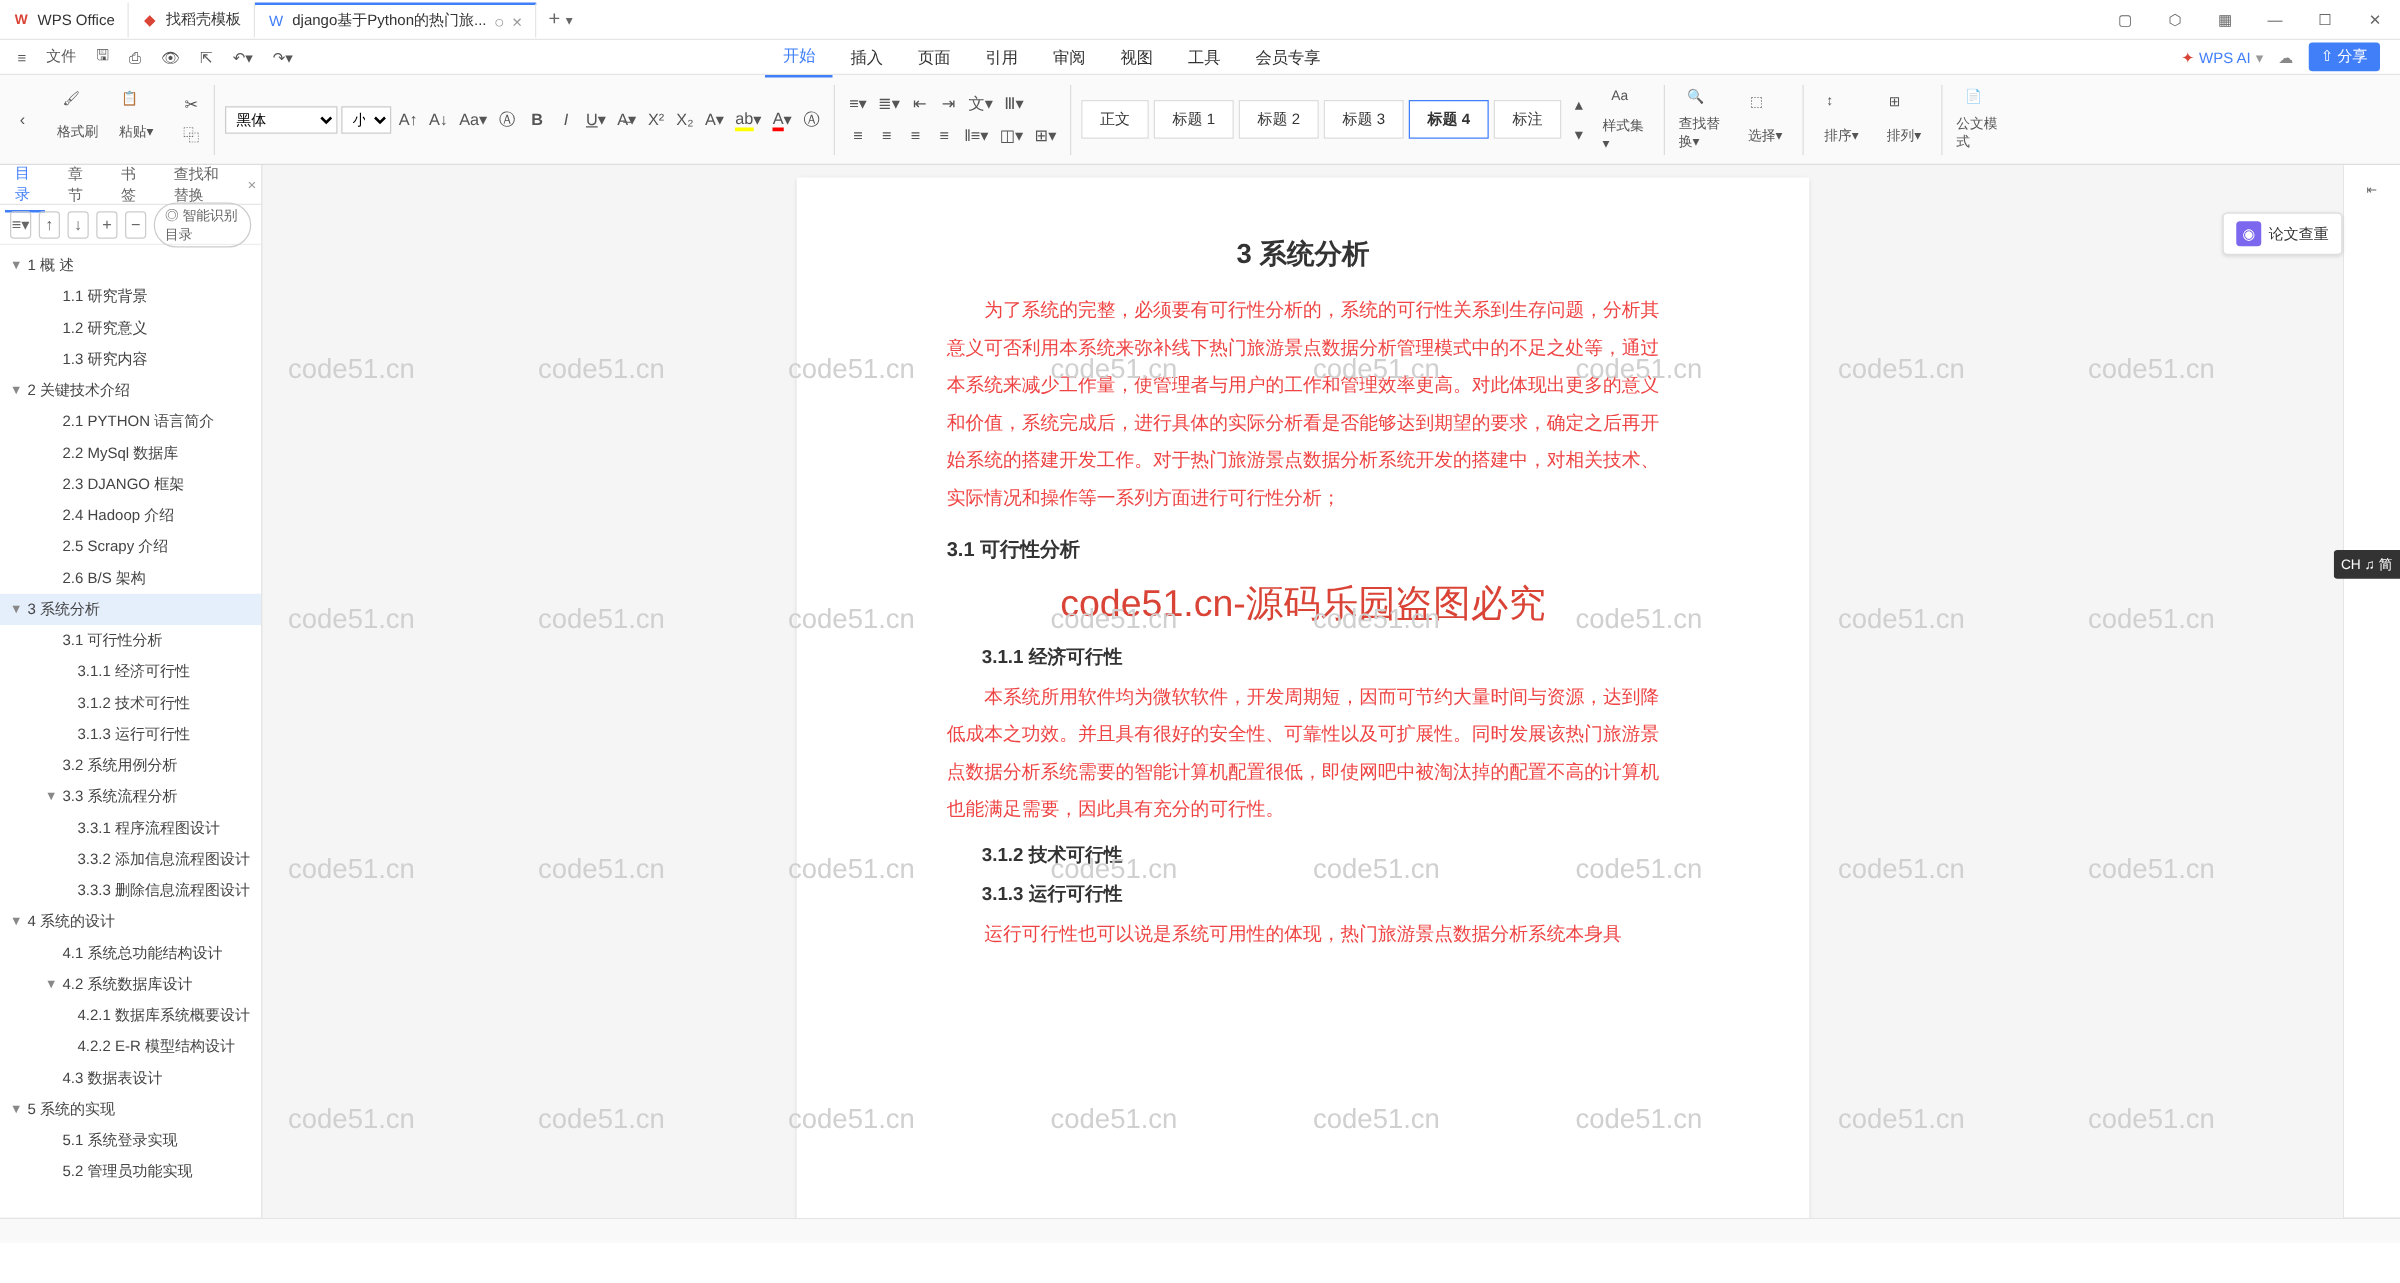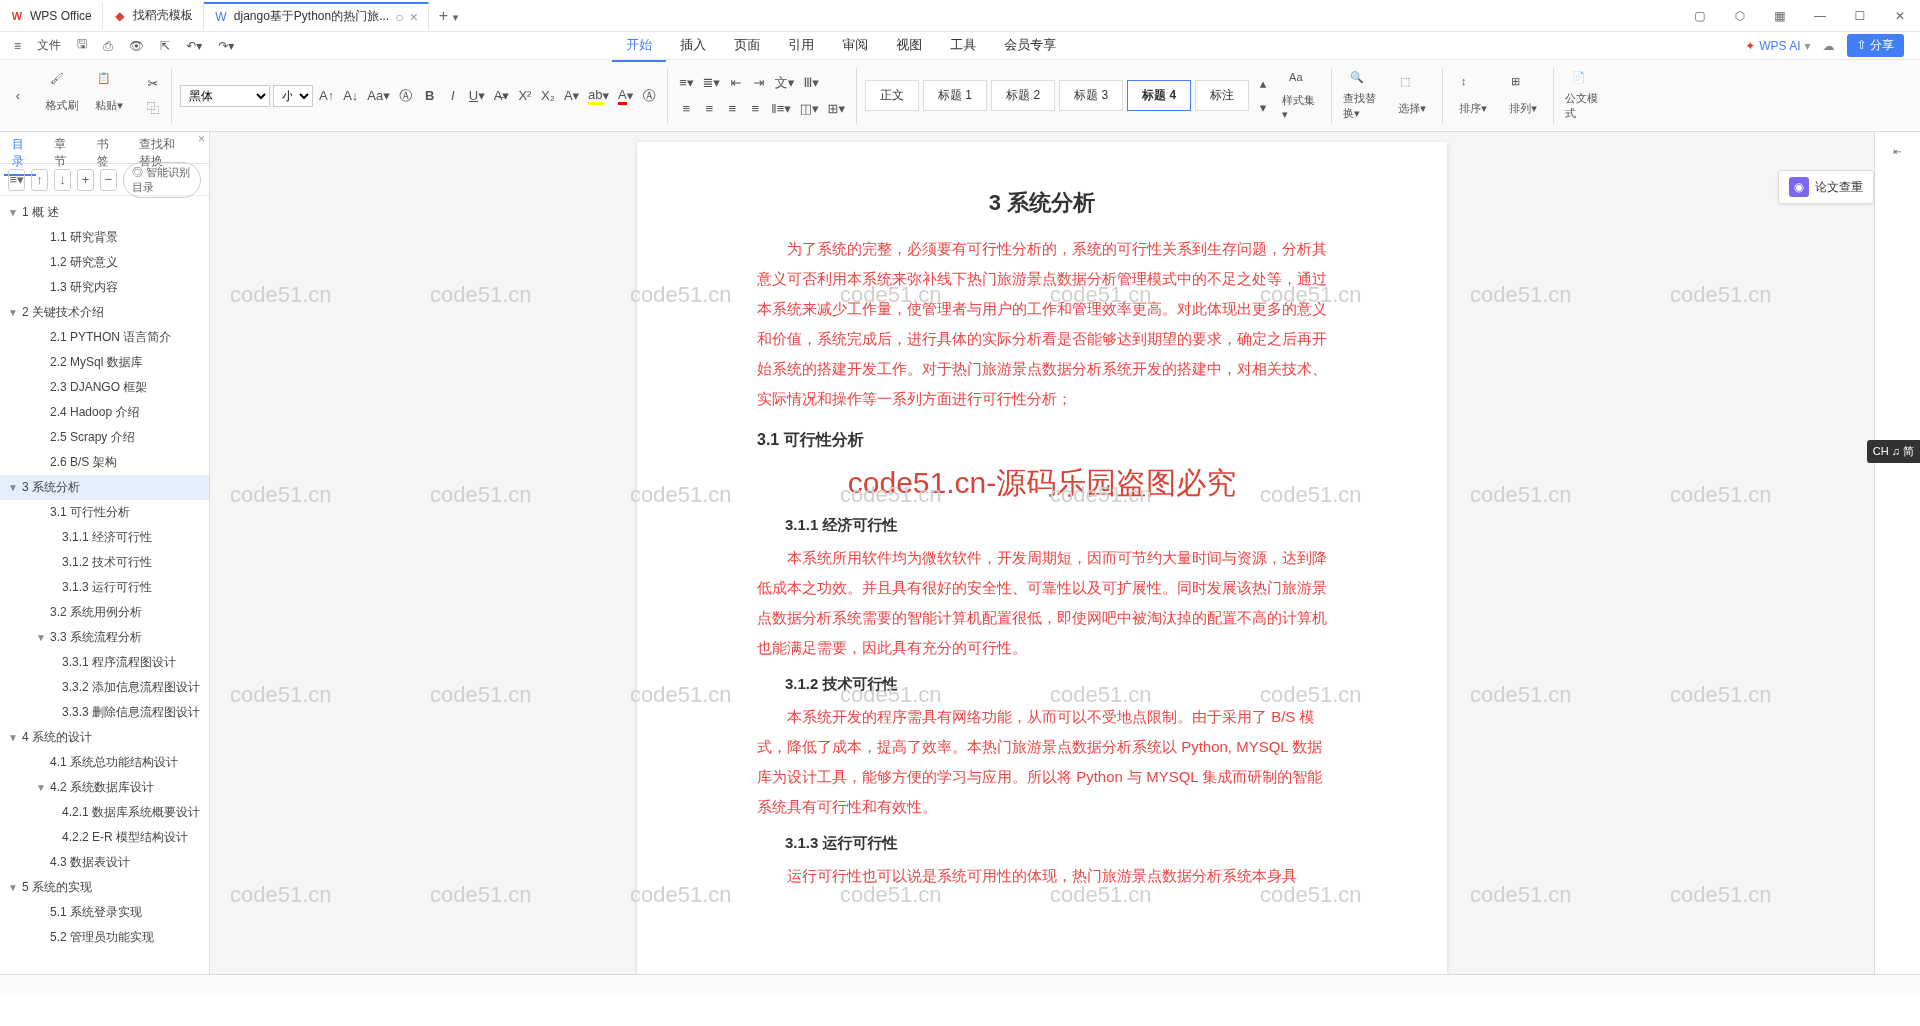--- a/index.html
+++ b/index.html
@@ -10,41 +10,41 @@
 .tab-icon{width:14px;height:14px;display:inline-flex;align-items:center;justify-content:center}
 .wps-logo{color:#d94437;font-weight:bold;font-size:11px}
 .docer{color:#d94437}
 .word-icon{color:#417ff9}
 .tab-close{color:#999;font-size:14px}
 .add-tab{padding:0 10px;color:#666;font-size:16px}
 .win-controls{margin-left:auto;display:flex;gap:0}
 .win-btn{width:40px;height:32px;display:flex;align-items:center;justify-content:center;color:#666}
 .quickbar{height:28px;display:flex;align-items:center;padding:0 8px;gap:4px;border-bottom:1px solid #e5e5e5}
 .qb-item{padding:3px 6px;color:#555;display:flex;align-items:center;gap:3px;cursor:pointer}
-.menubar{height:32px;display:flex;padding:0 8px;border-bottom:1px solid #e5e5e5}
+.menubar{height:32px;display:flex;align-items:center;padding:0 8px;border-bottom:1px solid #e5e5e5}
 .menu-item{padding:6px 14px;cursor:pointer;font-size:13px}
 .menu-item.active{color:#417ff9;border-bottom:2px solid #417ff9;font-weight:500}
 .wps-ai{margin-left:auto;display:flex;gap:12px;align-items:center}
 .ai-btn{color:#417ff9;font-size:12px;display:flex;align-items:center;gap:4px}
 .share-btn{background:#417ff9;color:#fff;padding:3px 10px;border-radius:3px;font-size:12px}
 .ribbon{height:72px;display:flex;align-items:center;padding:4px 8px;border-bottom:1px solid #ddd;gap:6px;background:#fafafa}
 .ribbon-group{display:flex;flex-direction:column;align-items:center;padding:0 6px;height:100%;justify-content:space-between}
 .rg-row{display:flex;gap:3px;align-items:center}
 .rb-btn{padding:3px;color:#555;cursor:pointer;display:flex;align-items:center;justify-content:center;min-width:20px;height:22px;font-size:13px}
 .rb-btn-lg{flex-direction:column;height:56px;width:44px;font-size:11px;gap:2px}
 .rb-btn-lg svg,.rb-btn-lg .ico{width:24px;height:24px}
 .sep{width:1px;height:56px;background:#ddd;margin:0 2px}
 .font-sel{border:1px solid #ccc;height:22px;padding:0 4px;font-size:12px;background:#fff}
 .font-name{width:90px}
 .font-size{width:40px}
 .style-item{border:1px solid #ddd;padding:6px 14px;font-size:12px;background:#fff;cursor:pointer;white-space:nowrap}
 .style-item.sel{border:1px solid #417ff9;font-weight:bold}
 .main{display:flex;height:calc(100% - 184px)}
 .sidebar{width:210px;border-right:1px solid #ddd;background:#fff;display:flex;flex-direction:column}
-.side-tabs{height:32px;display:flex;border-bottom:1px solid #e5e5e5;align-items:flex-start;padding:0 4px;gap:10px}
+.side-tabs{height:32px;display:flex;border-bottom:1px solid #e5e5e5;align-items:center;padding:0 4px;gap:10px}
 .side-tab{padding:4px 8px;font-size:12px;cursor:pointer;color:#666}
 .side-tab.active{color:#417ff9;border-bottom:2px solid #417ff9}
 .side-x{margin-left:auto;color:#999}
 .side-tools{height:32px;display:flex;align-items:center;padding:0 8px;gap:6px;border-bottom:1px solid #eee}
 .st-btn{width:22px;height:22px;border:1px solid #ccc;border-radius:3px;display:flex;align-items:center;justify-content:center;font-size:13px;color:#666;cursor:pointer}
 .smart-btn{margin-left:auto;border:1px solid #ccc;border-radius:18px;padding:2px 8px;font-size:11px;color:#666;cursor:pointer}
 .toc{flex:1;overflow-y:auto;padding:4px 0}
 .toc-item{padding:4px 8px;font-size:12px;color:#444;cursor:pointer;display:flex;align-items:center;white-space:nowrap}
 .toc-item.active{background:#e5eefb}
 .toc-l1{padding-left:8px}
@@ -409,21 +409,20 @@
         <div class="wm" style="left: 1460px; top: 750px;">code51.cn</div>
       </div>
     <div class="page">
       <h1 class="doc-h1">3  系统分析</h1>
       <p class="doc-p">为了系统的完整，必须要有可行性分析的，系统的可行性关系到生存问题，分析其意义可否利用本系统来弥补线下热门旅游景点数据分析管理模式中的不足之处等，通过本系统来减少工作量，使管理者与用户的工作和管理效率更高。对此体现出更多的意义和价值，系统完成后，进行具体的实际分析看是否能够达到期望的要求，确定之后再开始系统的搭建开发工作。对于热门旅游景点数据分析系统开发的搭建中，对相关技术、实际情况和操作等一系列方面进行可行性分析；</p>
       <h2 class="doc-h2">3.1    可行性分析</h2>
       <div class="watermark-red">code51.cn-源码乐园盗图必究</div>
       <h3 class="doc-h3">3.1.1 经济可行性</h3>
       <p class="doc-p">本系统所用软件均为微软软件，开发周期短，因而可节约大量时间与资源，达到降低成本之功效。并且具有很好的安全性、可靠性以及可扩展性。同时发展该热门旅游景点数据分析系统需要的智能计算机配置很低，即使网吧中被淘汰掉的配置不高的计算机也能满足需要，因此具有充分的可行性。</p>
       <h3 class="doc-h3">3.1.2 技术可行性</h3>
-      <p class="doc-p">本系统开发的程序需具有网络功能，从而可以不受地点限制。由于采用了 B/S 模式，降低了成本，提高了效率。本热门旅游景点数据分析系统以 Python, MYSQL 数据库为设计工具，能够方便的学习与应用。所以将 Python 与 MYSQL 集成而研制的智能系统具有可行性和有效性。</p>
       <h3 class="doc-h3">3.1.3 运行可行性</h3>
       <p class="doc-p">运行可行性也可以说是系统可用性的体现，热门旅游景点数据分析系统本身具</p>
     </div>
   </div>
 
   <div class="rail-tag">
       <span class="ic">◉</span>
       <span>论文查重</span>
     </div>
   <div class="ime-tag">CH ♫ 简</div>

